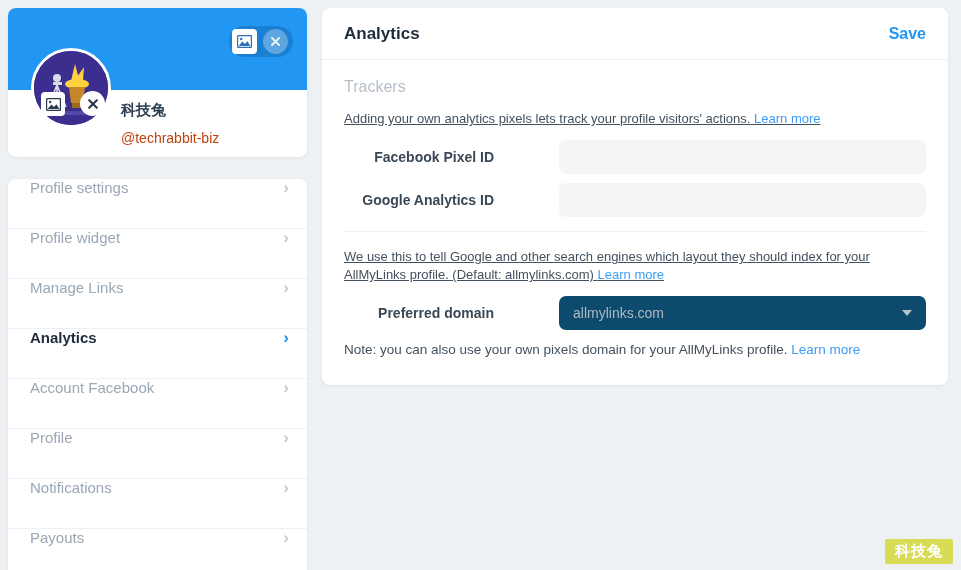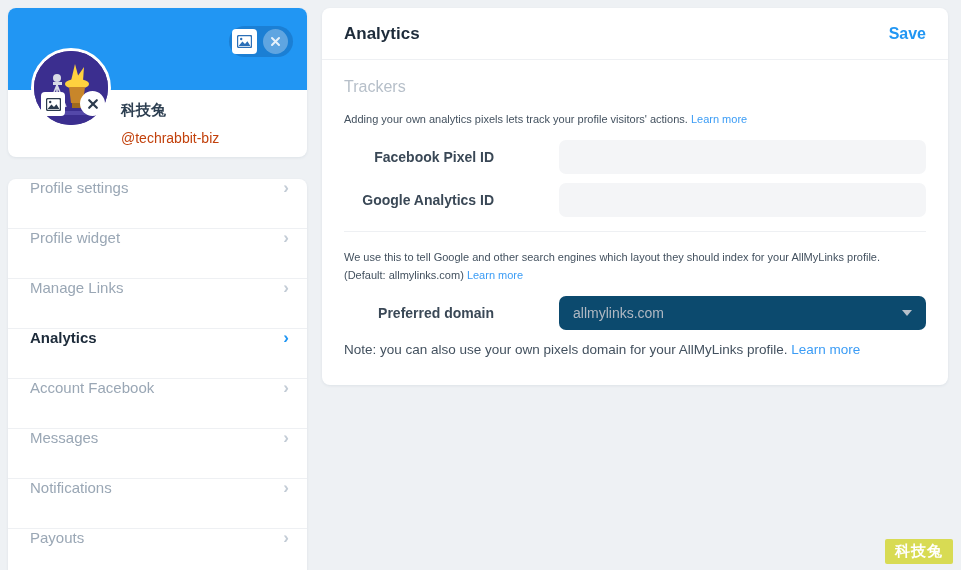--- a/index.html
+++ b/index.html
@@ -218,25 +218,26 @@
 
   .main-body { padding: 18px 22px 28px 22px; }
 
   .section-title {
     font-size: 16px;
     color: #b6bfc9;
     margin-bottom: 14px;
   }
 
   .section-desc {
-    font-size: 11px;
+    font-size: 13px;
     color: #43515f;
     line-height: 18px;
     margin-bottom: 12px;
     max-width: 562px;
+    text-decoration: underline;
   }
 
   .lnk {
     color: #3b9cf5;
     text-decoration: none;
     cursor: pointer;
   }
 
   .form-row {
     display: flex;
@@ -395,21 +396,21 @@
     </div>
     <div class="menu-item active">
       <span class="menu-label">Analytics</span>
       <span class="chev">›</span>
     </div>
     <div class="menu-item">
       <span class="menu-label">Account Facebook</span>
       <span class="chev">›</span>
     </div>
     <div class="menu-item">
-      <span class="menu-label">Messages</span>
+      <span class="menu-label">Profile</span>
       <span class="chev">›</span>
     </div>
     <div class="menu-item">
       <span class="menu-label">Notifications</span>
       <span class="chev">›</span>
     </div>
     <div class="menu-item">
       <span class="menu-label">Payouts</span>
       <span class="chev">›</span>
     </div>

